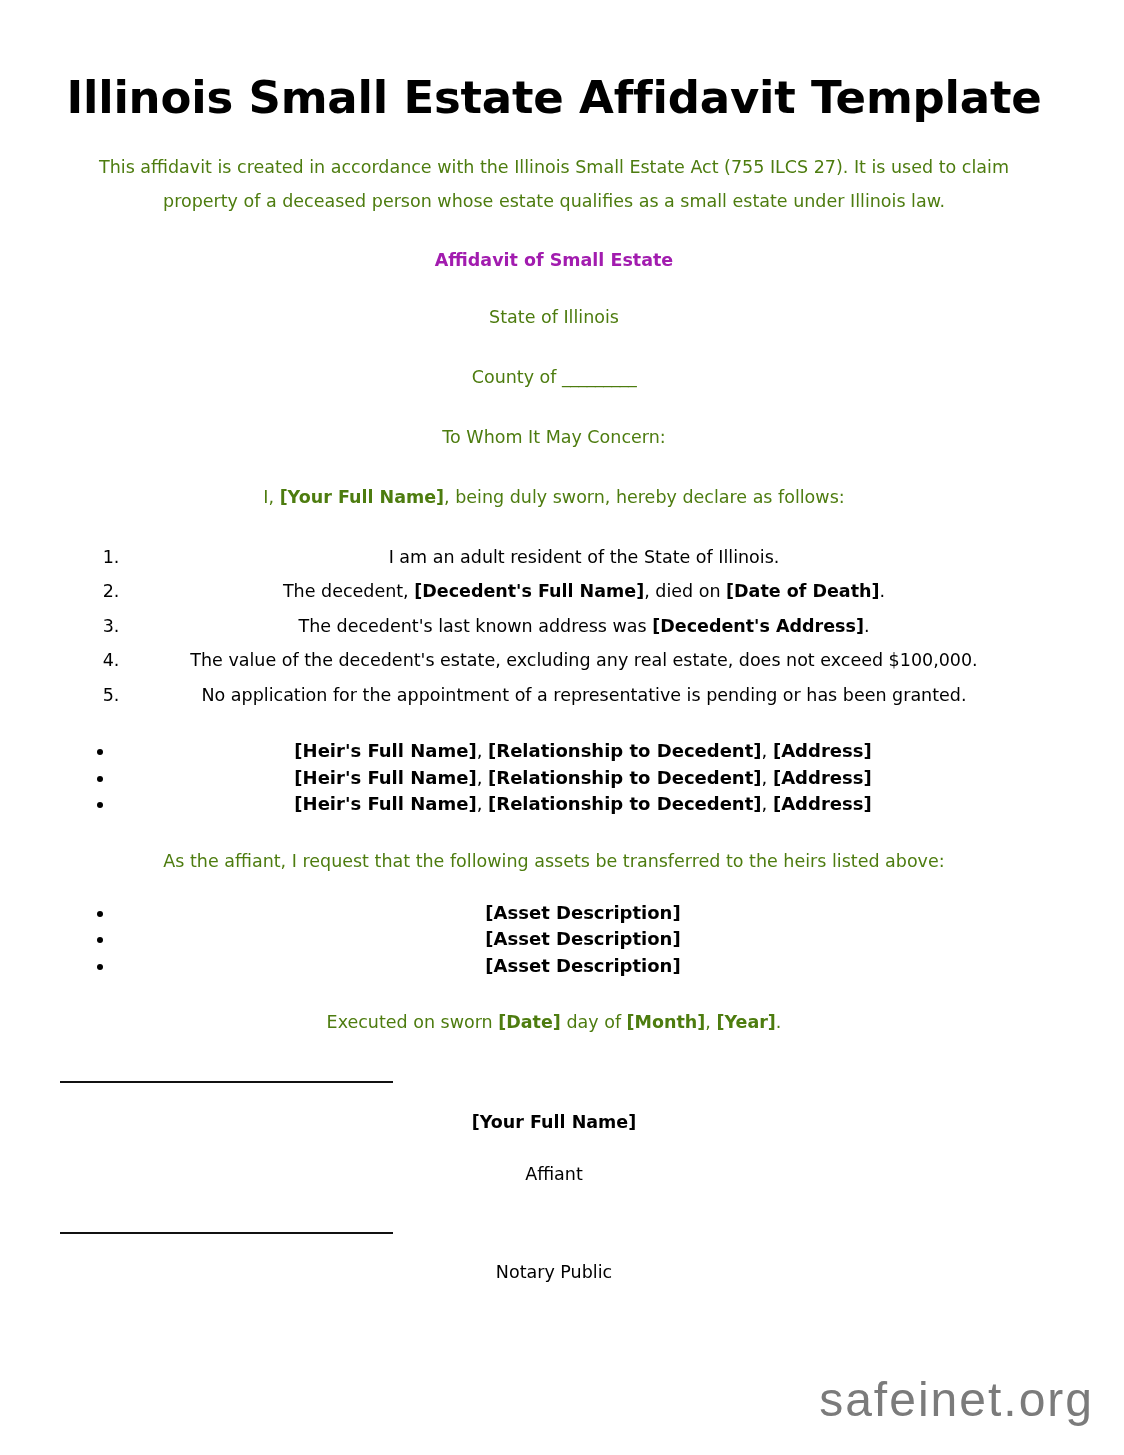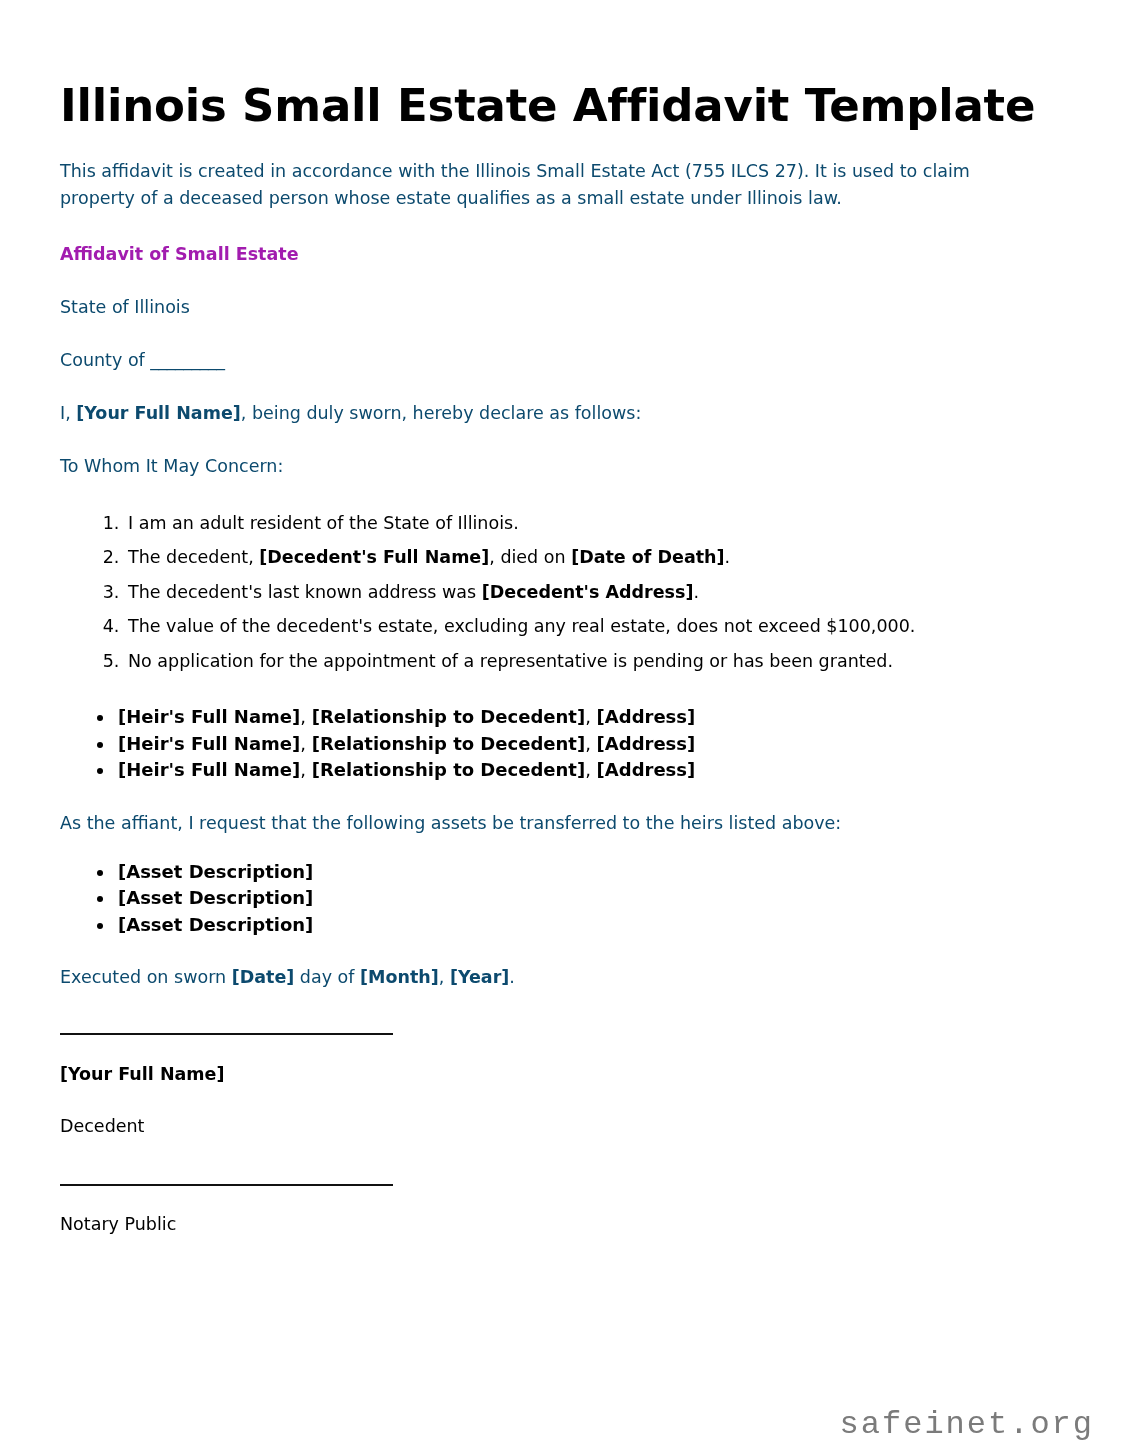--- a/index.html
+++ b/index.html
@@ -16,38 +16,39 @@
     width: 1124px;
     height: 1455px;
     background: #ffffff;
     box-sizing: border-box;
     padding: 0;
     overflow: hidden;
   }
   .content {
     position: absolute;
     left: 60px;
-    top: 8px;
+    top: 0;
     width: 988px;
+    text-align: center;
   }
   .doc-title {
     font-size: 45px;
     font-weight: bold;
     line-height: 1.15;
     letter-spacing: -0.2px;
     margin: 0;
     padding-top: 72px;
     color: #000;
   }
   p.para {
     font-size: 17.5px;
-    line-height: 27px;
+    line-height: 34px;
     margin: 0;
     padding-top: 26px;
-    color: #0c4a6e;
+    color: #4d7c0f;
   }
   h2.section-heading {
     font-size: 17.5px;
     line-height: 27px;
     font-weight: bold;
     margin: 0;
     padding-top: 29px;
     color: #a21caf;
   }
   strong.ph {
@@ -104,23 +105,23 @@
   }
   .sig-role {
     font-size: 17.5px;
     line-height: 27px;
     margin: 0;
     padding-top: 25px;
   }
   .watermark {
     position: absolute;
     right: 30px;
-    bottom: 12px;
-    font-family: Liberation Mono, monospace;
-    font-size: 32px;
+    bottom: 28px;
+    font-family: Liberation Sans, sans-serif;
+    font-size: 48px;
     color: #7b7b7b;
     letter-spacing: 2px;
     white-space: nowrap;
   }
 </style>
 </head>
 <body>
 
 <div class="page">
   <div class="content">
@@ -128,23 +129,23 @@
     <h1 class="doc-title">Illinois Small Estate Affidavit Template</h1>
 
     <p class="para">This affidavit is created in accordance with the Illinois Small Estate Act (755 ILCS 27). It is used to claim property of a deceased person whose estate qualifies as a small estate under Illinois law.</p>
 
     <h2 class="section-heading">Affidavit of Small Estate</h2>
 
     <p class="para">State of Illinois</p>
 
     <p class="para"><span>County of </span><span class="blank-line">_________</span></p>
 
+    <p class="para">To Whom It May Concern:</p>
+
     <p class="para"><span>I, </span><strong class="ph">[Your Full Name]</strong><span>, being duly sworn, hereby declare as follows:</span></p>
-
-    <p class="para">To Whom It May Concern:</p>
 
     <ol class="numbered" id="declarations-list">
         <li><span>I am an adult resident of the State of Illinois.</span></li>
         <li><span>The decedent, </span><strong class="ph">[Decedent's Full Name]</strong><span>, died on </span><strong class="ph">[Date of Death]</strong><span>.</span></li>
         <li><span>The decedent's last known address was </span><strong class="ph">[Decedent's Address]</strong><span>.</span></li>
         <li><span>The value of the decedent's estate, excluding any real estate, does not exceed $100,000.</span></li>
         <li><span>No application for the appointment of a representative is pending or has been granted.</span></li>
       </ol>
 
 
@@ -160,21 +161,21 @@
         <li><span>[Asset Description]</span></li>
         <li><span>[Asset Description]</span></li>
         <li><span>[Asset Description]</span></li>
       </ul>
 
 
     <p class="para"><span>Executed on sworn </span><strong class="ph">[Date]</strong><span> day of </span><strong class="ph">[Month]</strong><span>, </span><strong class="ph">[Year]</strong><span>.</span></p>
 
     <div class="sig-rule"></div>
     <p class="sig-name">[Your Full Name]</p>
-    <p class="sig-role">Decedent</p>
+    <p class="sig-role">Affiant</p>
 
     <div class="sig-rule second"></div>
     <p class="sig-role">Notary Public</p>
 
   </div>
 
   <div class="watermark">safeinet.org</div>
 </div>
 
 </body></html>

